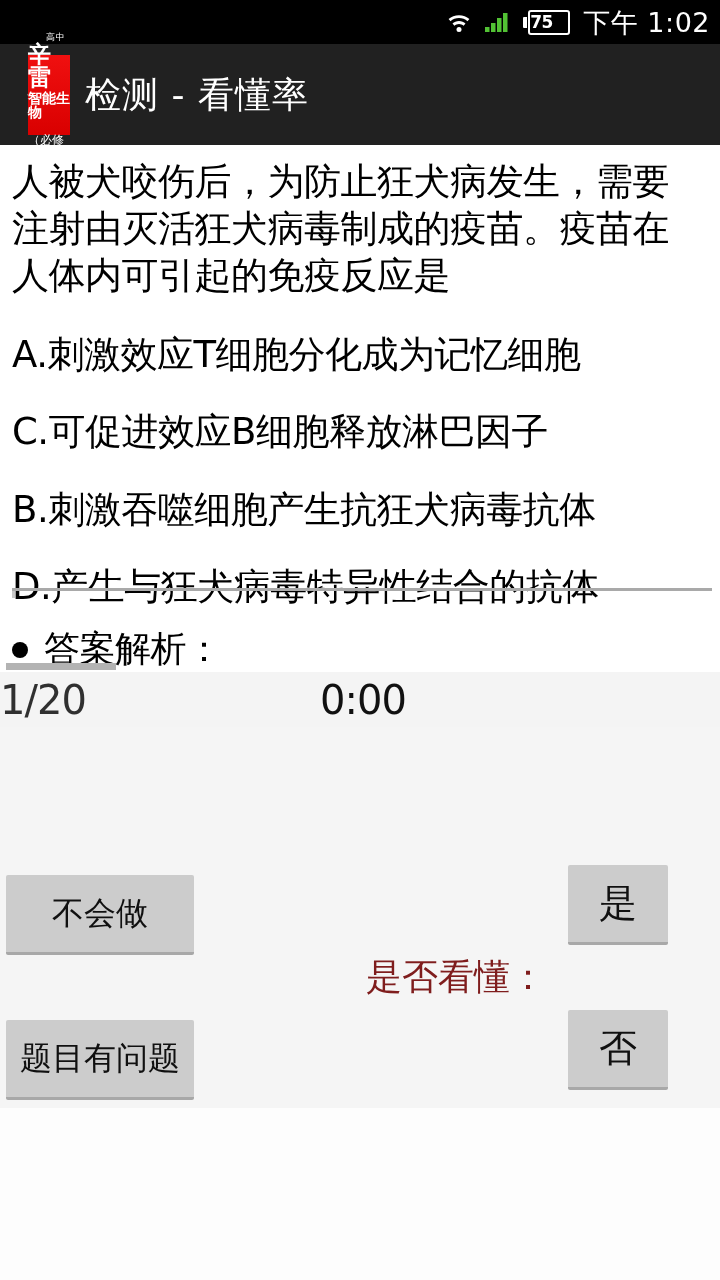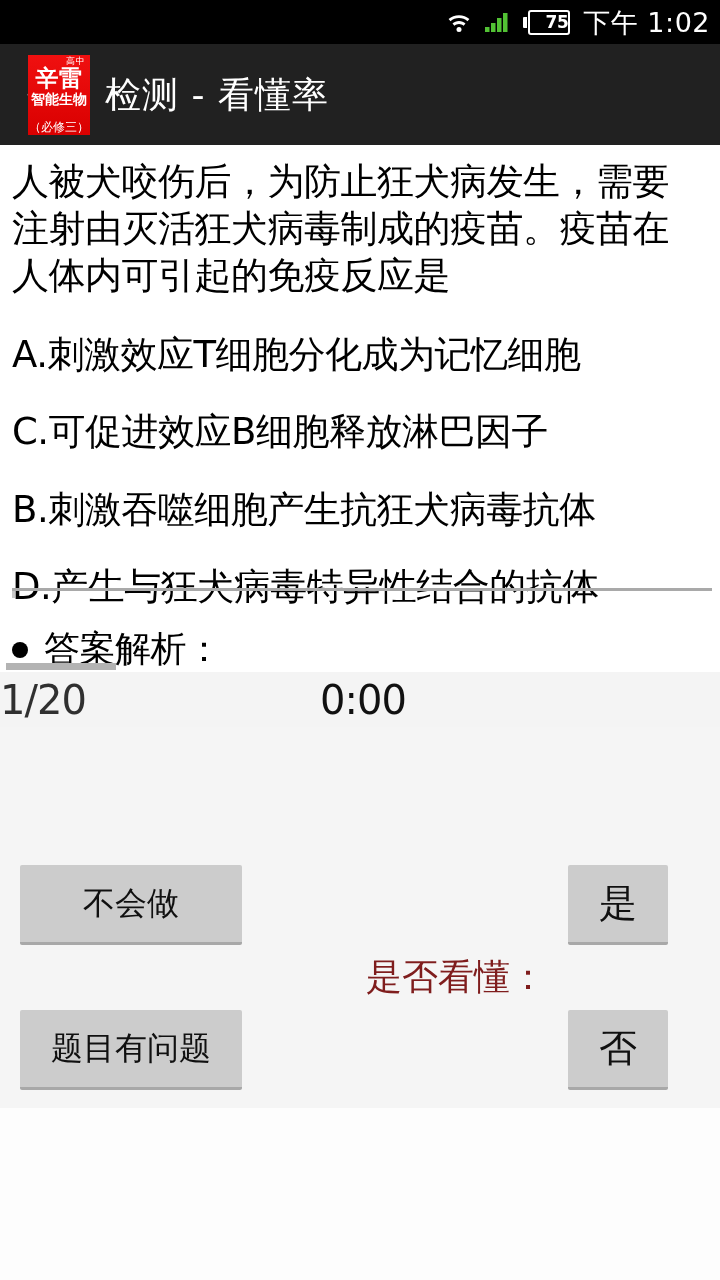--- a/index.html
+++ b/index.html
@@ -45,21 +45,21 @@
     position: relative;
     display: flex;
     align-items: center;
   }
   .battery-body {
     width: 42px; height: 25px;
     border: 2.5px solid #ffffff;
     border-radius: 3px;
     display: flex;
     align-items: center;
-    justify-content: flex-end;
+    justify-content: flex-start;
     box-sizing: border-box;
   }
   .battery-nub {
     width: 4px; height: 11px;
     background: #ffffff;
     border-radius: 1px 0 0 1px;
     margin-right: 1px;
   }
   .battery-text {
     color: #ffffff;
@@ -89,21 +89,21 @@
   .back-chevron {
     width: 24px;
     margin-left: 6px;
     color: #bdbdbd;
     font-size: 34px;
     line-height: 1;
     text-align: center;
     font-family: "DejaVu Sans", sans-serif;
   }
   .app-logo {
-    width: 62px; height: 80px;
+    width: 42px; height: 80px;
     background: #e60000;
     background-image: linear-gradient(180deg,#f01010 0%,#d90000 100%);
     margin-left: -2px;
     display: flex;
     flex-direction: column;
     align-items: center;
     justify-content: center;
     color: #ffffff;
     line-height: 1;
     box-sizing: border-box;
@@ -252,24 +252,25 @@
     color: #101010;
     font-family: "DejaVu Sans", "Liberation Sans", sans-serif;
     display: flex;
     align-items: center;
     justify-content: center;
     box-sizing: border-box;
     padding: 0;
     cursor: pointer;
   }
   .btn-wide {
-    left: 20px;
-    width: 222px;
+    left: 6px;
+    width: 188px;
     height: 80px;
     font-size: 32px;
+    margin-top: 10px;
   }
   .btn-narrow {
     left: 568px;
     width: 100px;
     height: 80px;
     font-size: 38px;
   }
   #btn-cant-do    { top: 138px; }
   #btn-bad-q      { top: 283px; }
   #btn-yes        { top: 138px; }

